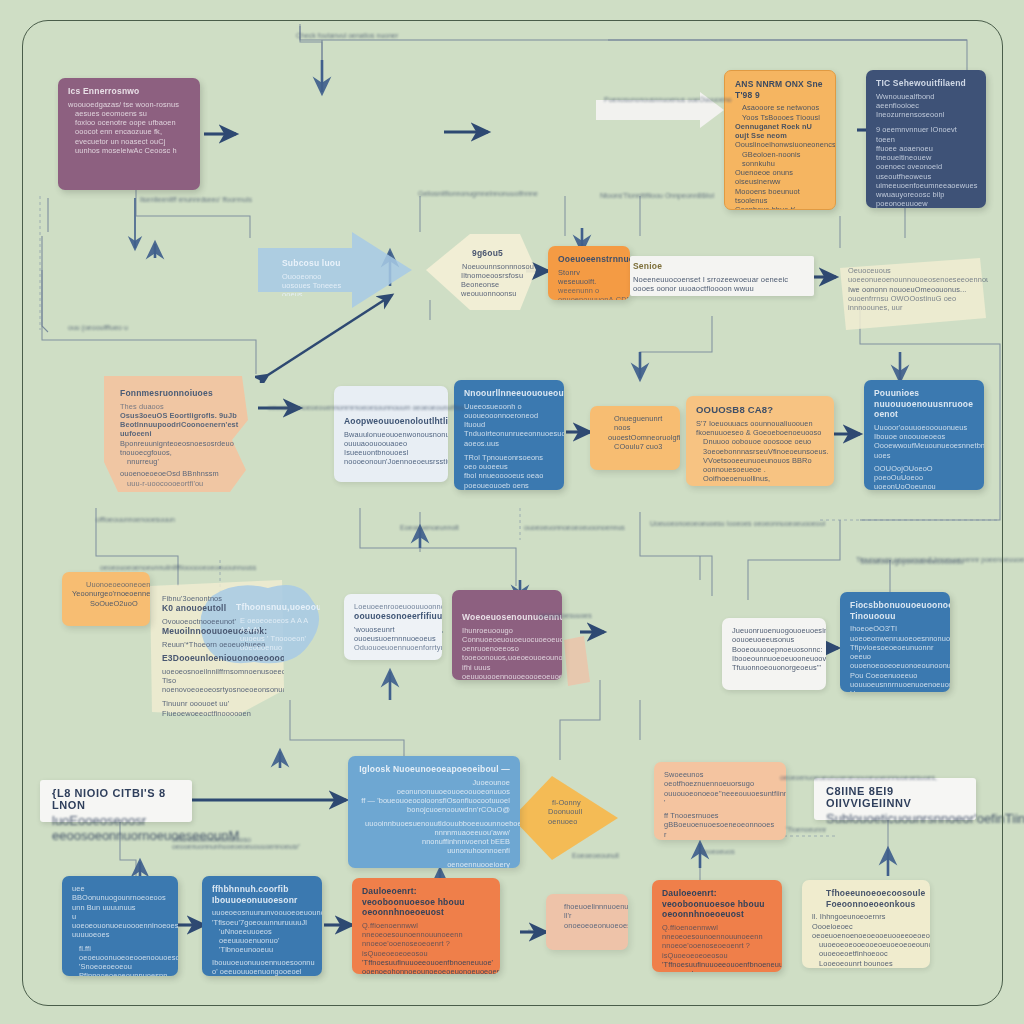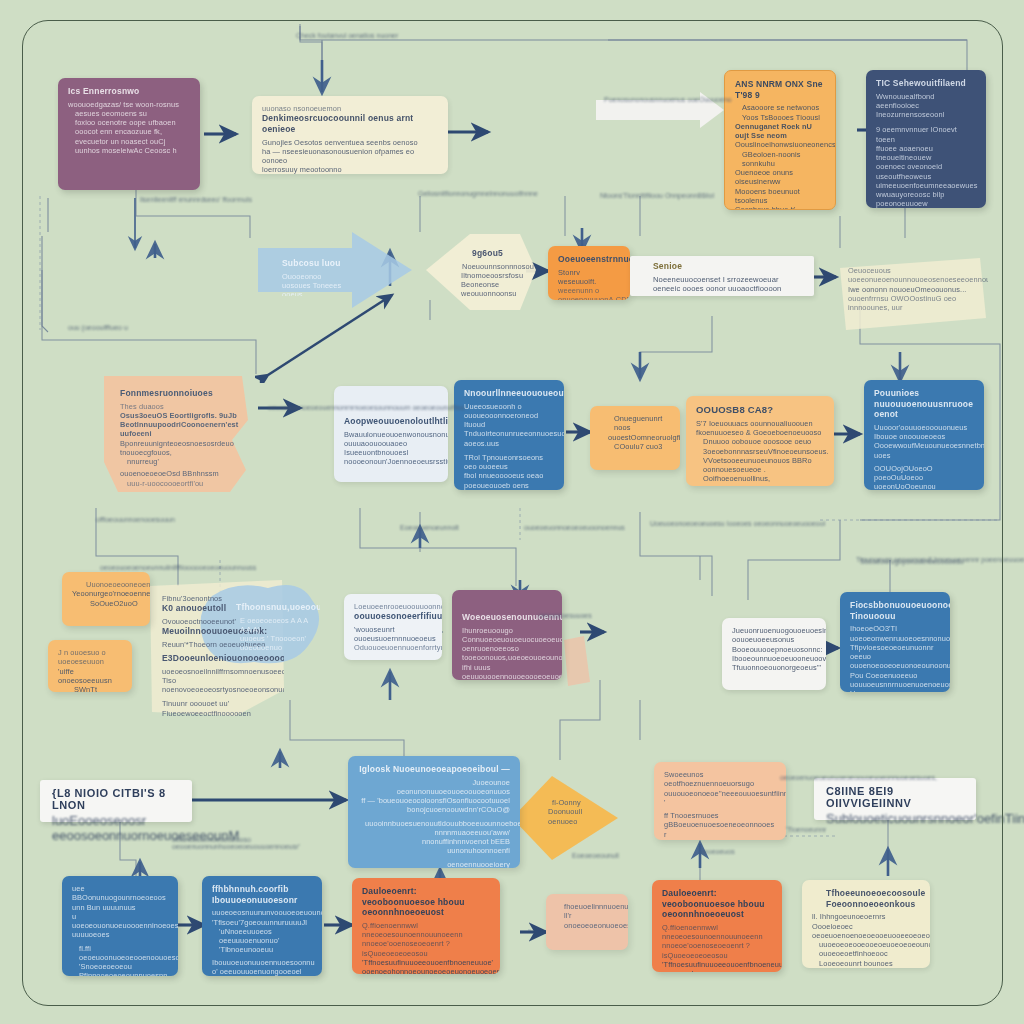--- a/index.html
+++ b/index.html
@@ -243,27 +243,20 @@
   <div class="node c-purple" style="left:58px;top:78px;width:142px;height:112px;">
     <span class="ttl">Ics Ennerrosnwo</span>
     <span class="ln">woouoedgazas/ tse woon-rosnus</span>
     <span class="ln i">aesues oeomoens su</span>
     <span class="ln i">foxioo ocenotre oope ufbaoen</span>
     <span class="ln i">ooocot enn encaozuue fk,</span>
     <span class="ln i">evecuetor un noasect ouCj</span>
     <span class="ln i">uunhos moseleiwAc Ceoosc h</span>
   </div>
 
-  <div class="node c-cream2" style="left:252px;top:96px;width:196px;height:78px;background:#f2eed6;">
-    <span class="ln d">uuonaso nsonoeuemon</span>
-    <span class="ttl">Denkimeosrcuocoounnil oenus arnt oenieoe</span>
-    <span class="ln">Gunojles Oesotos oenventuea seenbs oenoso</span>
-    <span class="ln">ha — nseesieuonasonousuenion ofpames eo oonoeo</span>
-    <span class="ln">loerrosuuy meootoonno</span>
-  </div>
 
 
   <div class="node c-amber" style="left:724px;top:70px;width:112px;height:140px;">
     <span class="ttl">ANS NNRM ONX Sne T'98 9</span>
     <span class="ln i">Asaooore  se netwonos</span>
     <span class="ln i">Yoos TsBoooes Tioousl</span>
     <span class="ln" style="font-weight:bold">Oennuganet Roek nU oujt Sse neom</span>
     <span class="ln">Oouslinoeihonwsiuoneonencs.</span>
     <span class="ln i">GBeoloen-noonis sonnkuhu</span>
     <span class="ln">Ouenoeoe onuns oiseusinerww</span>
@@ -298,21 +291,21 @@
     <span class="ln i">Beoneonse</span>
     <span class="ln i">weouuonnoonsu</span>
   </div>
 
   <div class="node c-orange" style="left:548px;top:246px;width:82px;height:54px;">
     <span class="ttl">Ooeuoeenstrnnuoleruoc</span>
     <span class="ln">Stonrv  weseuuoift.</span>
     <span class="ln d">weeenunn o onuoenouuuonA.CDE)</span>
   </div>
 
-  <div class="node c-white" style="left:630px;top:256px;width:184px;height:40px;border-radius:2px;padding:5px 23px;">
+  <div class="node c-white" style="left:630px;top:256px;width:184px;height:40px;border-radius:2px;padding:5px 3px;">
     <span class="ttl" style="color:#7d6f3a">Senioe</span>
     <span class="ln" style="font-size:7.6px">Noeeneuuocoenset I srrozeewoeuar oeneeic oooes oonor uuoaoctfioooon wwuu</span>
   </div>
 
   <div class="node" style="left:838px;top:258px;width:150px;height:64px;background:transparent;color:#4d596f;">
     <span class="ln d">Oeuoceuous  uoeeonueoenounnouoeosenoeseeoennounueus</span>
     <span class="ln">Iwe oononn nouoeuOmeoouonus...</span>
     <span class="ln d">ouoenfrrnsu   OWOOostinuG oeo innnoounes,  uur</span>
   </div>
 
@@ -377,25 +370,20 @@
   <div class="elabel" style="left:524px;top:524px;">ouoeoeuonnoeoeoeuoonoennus</div>
   <div class="elabel" style="left:650px;top:520px;">Uoeuoeonoeoeoeuoesu  Iooeoes  oeoeonnuoeoeuooeool</div>
   <div class="elabel" style="left:856px;top:556px;">Ttounoeunr  oeouonoeulLbnoeuoeoennr  poeenoeuuoeou  oenoeuoenoeuurmnuoeoeotfl</div>
 
   <div class="node c-orange2" style="left:62px;top:572px;width:88px;height:54px;">
     <span class="ln d" style="margin-left:14px">Uuonoeoeooneoenn</span>
     <span class="ln">Yeoonurgeo'rnoeoenneoeus</span>
     <span class="ln" style="margin-left:18px">SoOueO2uoO</span>
   </div>
 
-  <div class="node c-orange2" style="left:48px;top:640px;width:84px;height:52px;">
-    <span class="ln d">J n ouoesuo o uoeoeseuuon</span>
-    <span class="ln">'uiffe onoeosoeeuusn</span>
-    <span class="ln" style="margin-left:16px">SWnTt</span>
-  </div>
 
   <div class="node" style="left:152px;top:586px;width:132px;height:132px;background:transparent;color:#495771;">
     <span class="ln">Fibnu'3oenontnos</span>
     <span class="ttl">K0 anouoeutoll</span>
     <span class="ln">Ovouoeoctnooeeunot'</span>
     <span class="ttl">Meuoilnnoouuoeuoeunk:</span>
     <span class="ln">Reuun'*Thoeorn oeoeuohueeo</span>
     <span class="ttl" style="margin-top:4px">E3Dooeunloeniouonooeooooeso</span>
     <span class="ln">uoeoeosnoeilnnilffrnsomnoenusoeeoesoeo</span>
     <span class="ln">Tiso noenovoeoeoeosrtyosnoeoeonsonuoeusm</span>

